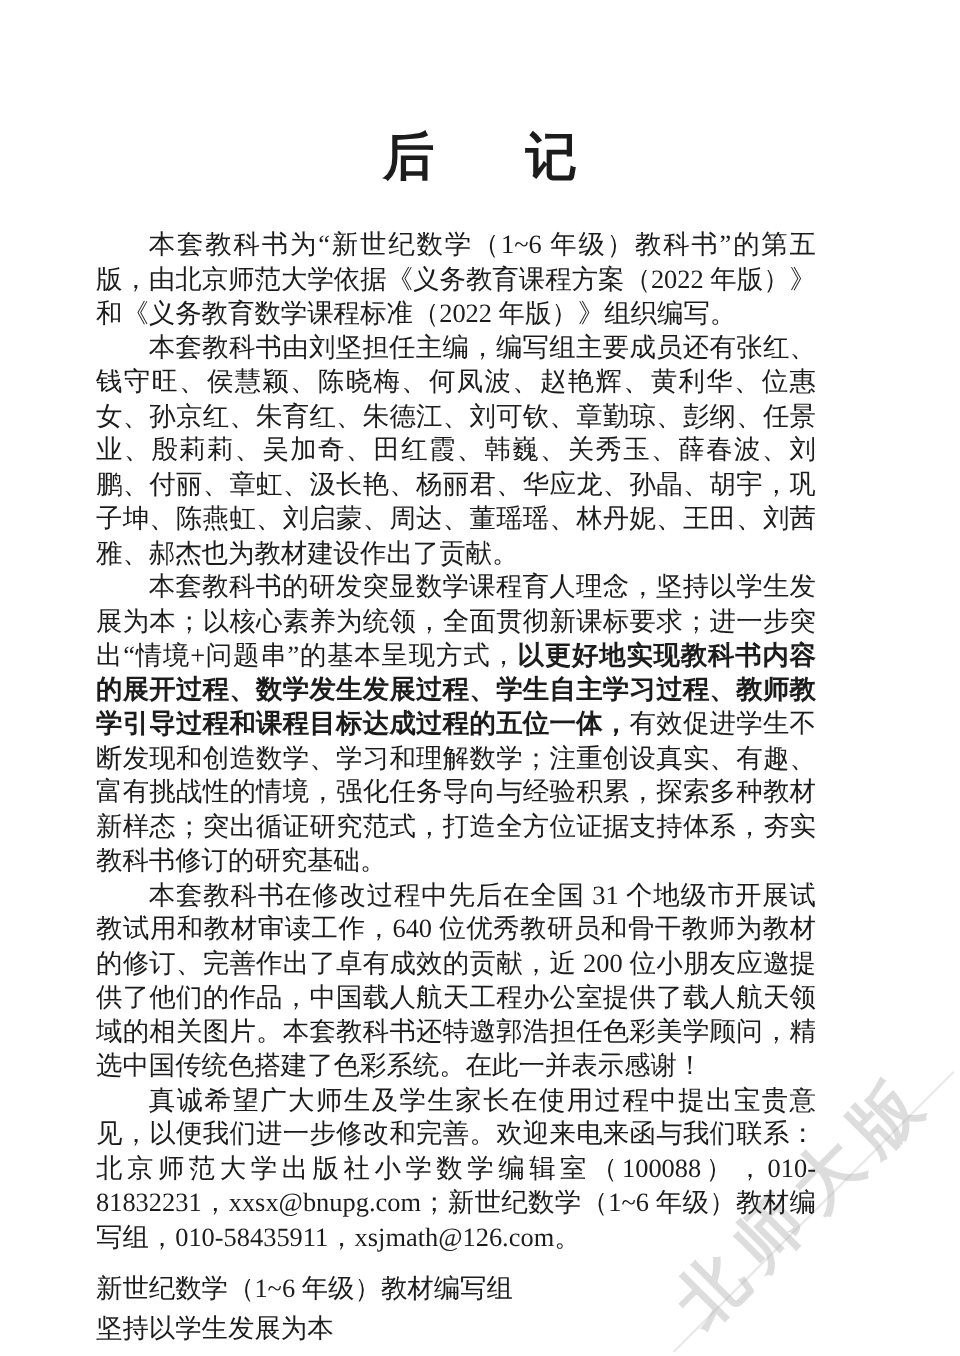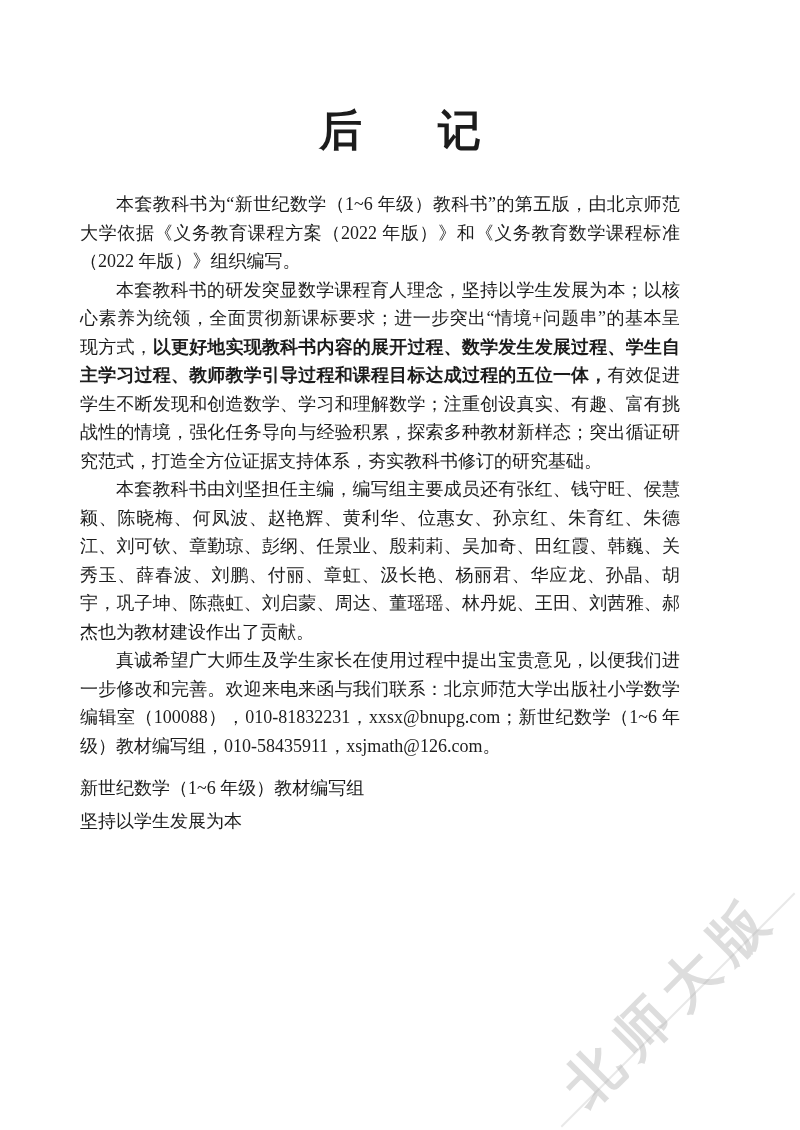--- a/index.html
+++ b/index.html
@@ -24,21 +24,21 @@
     font-size: 43px;
     font-weight: bold;
     letter-spacing: 0;
     z-index: 2;
   }
   .body-text {
     position: absolute;
     top: 190px;
     left: 80px;
     width: 600px;
-    font-size: 18px;
+    font-size: 22px;
     line-height: 28.5px;
     text-align: justify;
     text-justify: inter-ideograph;
     z-index: 2;
   }
   .body-text p {
     margin: 0;
     padding: 0;
     text-indent: 2em;
   }
@@ -88,22 +88,23 @@
 <div class="page">
 
   <div class="title">
     <span>后</span>
     <span>记</span>
   </div>
 
   <div class="body-text">
     <div>
         <p><span>本套教科书为“新世纪数学（1~6 年级）教科书”的第五版，由北京师范大学依据《义务教育课程方案（2022 年版）》和《义务教育数学课程标准（2022 年版）》组织编写。</span></p>
+        <p><span>本套教科书由刘坚担任主编，编写组主要成员还有张红、钱守旺、侯慧颖、陈晓梅、何凤波、赵艳辉、黄利华、位惠女、孙京红、朱育红、朱德江、刘可钦、章勤琼、彭纲、任景业、殷莉莉、吴加奇、田红霞、韩巍、关秀玉、薛春波、刘鹏、付丽、章虹、汲长艳、杨丽君、华应龙、孙晶、胡宇，巩子坤、陈燕虹、刘启蒙、周达、董瑶瑶、林丹妮、王田、刘茜雅、郝杰也为教材建设作出了贡献。</span></p>
         <p><span>本套教科书的研发突显数学课程育人理念，坚持以学生发展为本；以核心素养为统领，全面贯彻新课标要求；进一步突出“情境+问题串”的基本呈现方式，</span><span class="b">以更好地实现教科书内容的展开过程、数学发生发展过程、学生自主学习过程、教师教学引导过程和课程目标达成过程的五位一体，</span><span>有效促进学生不断发现和创造数学、学习和理解数学；注重创设真实、有趣、富有挑战性的情境，强化任务导向与经验积累，探索多种教材新样态；突出循证研究范式，打造全方位证据支持体系，夯实教科书修订的研究基础。</span></p>
-        <p><span>本套教科书由刘坚担任主编，编写组主要成员还有张红、钱守旺、侯慧颖、陈晓梅、何凤波、赵艳辉、黄利华、位惠女、孙京红、朱育红、朱德江、刘可钦、章勤琼、彭纲、任景业、殷莉莉、吴加奇、田红霞、韩巍、关秀玉、薛春波、刘鹏、付丽、章虹、汲长艳、杨丽君、华应龙、孙晶、胡宇，巩子坤、陈燕虹、刘启蒙、周达、董瑶瑶、林丹妮、王田、刘茜雅、郝杰也为教材建设作出了贡献。</span></p>
+        <p><span>本套教科书在修改过程中先后在全国 31 个地级市开展试教试用和教材审读工作，640 位优秀教研员和骨干教师为教材的修订、完善作出了卓有成效的贡献，近 200 位小朋友应邀提供了他们的作品，中国载人航天工程办公室提供了载人航天领域的相关图片。本套教科书还特邀郭浩担任色彩美学顾问，精选中国传统色搭建了色彩系统。在此一并表示感谢！</span></p>
         <p><span>真诚希望广大师生及学生家长在使用过程中提出宝贵意见，以便我们进一步修改和完善。欢迎来电来函与我们联系：北京师范大学出版社小学数学编辑室（100088），010-81832231，xxsx@bnupg.com；新世纪数学（1~6 年级）教材编写组，010-58435911，xsjmath@126.com。</span></p>
       </div>
     <div class="signature">
       <div>新世纪数学（1~6 年级）教材编写组</div>
       <div>坚持以学生发展为本</div>
     </div>
   </div>
 
   <div class="watermark-stroke"></div>
   <div class="watermark">北师大版</div>

